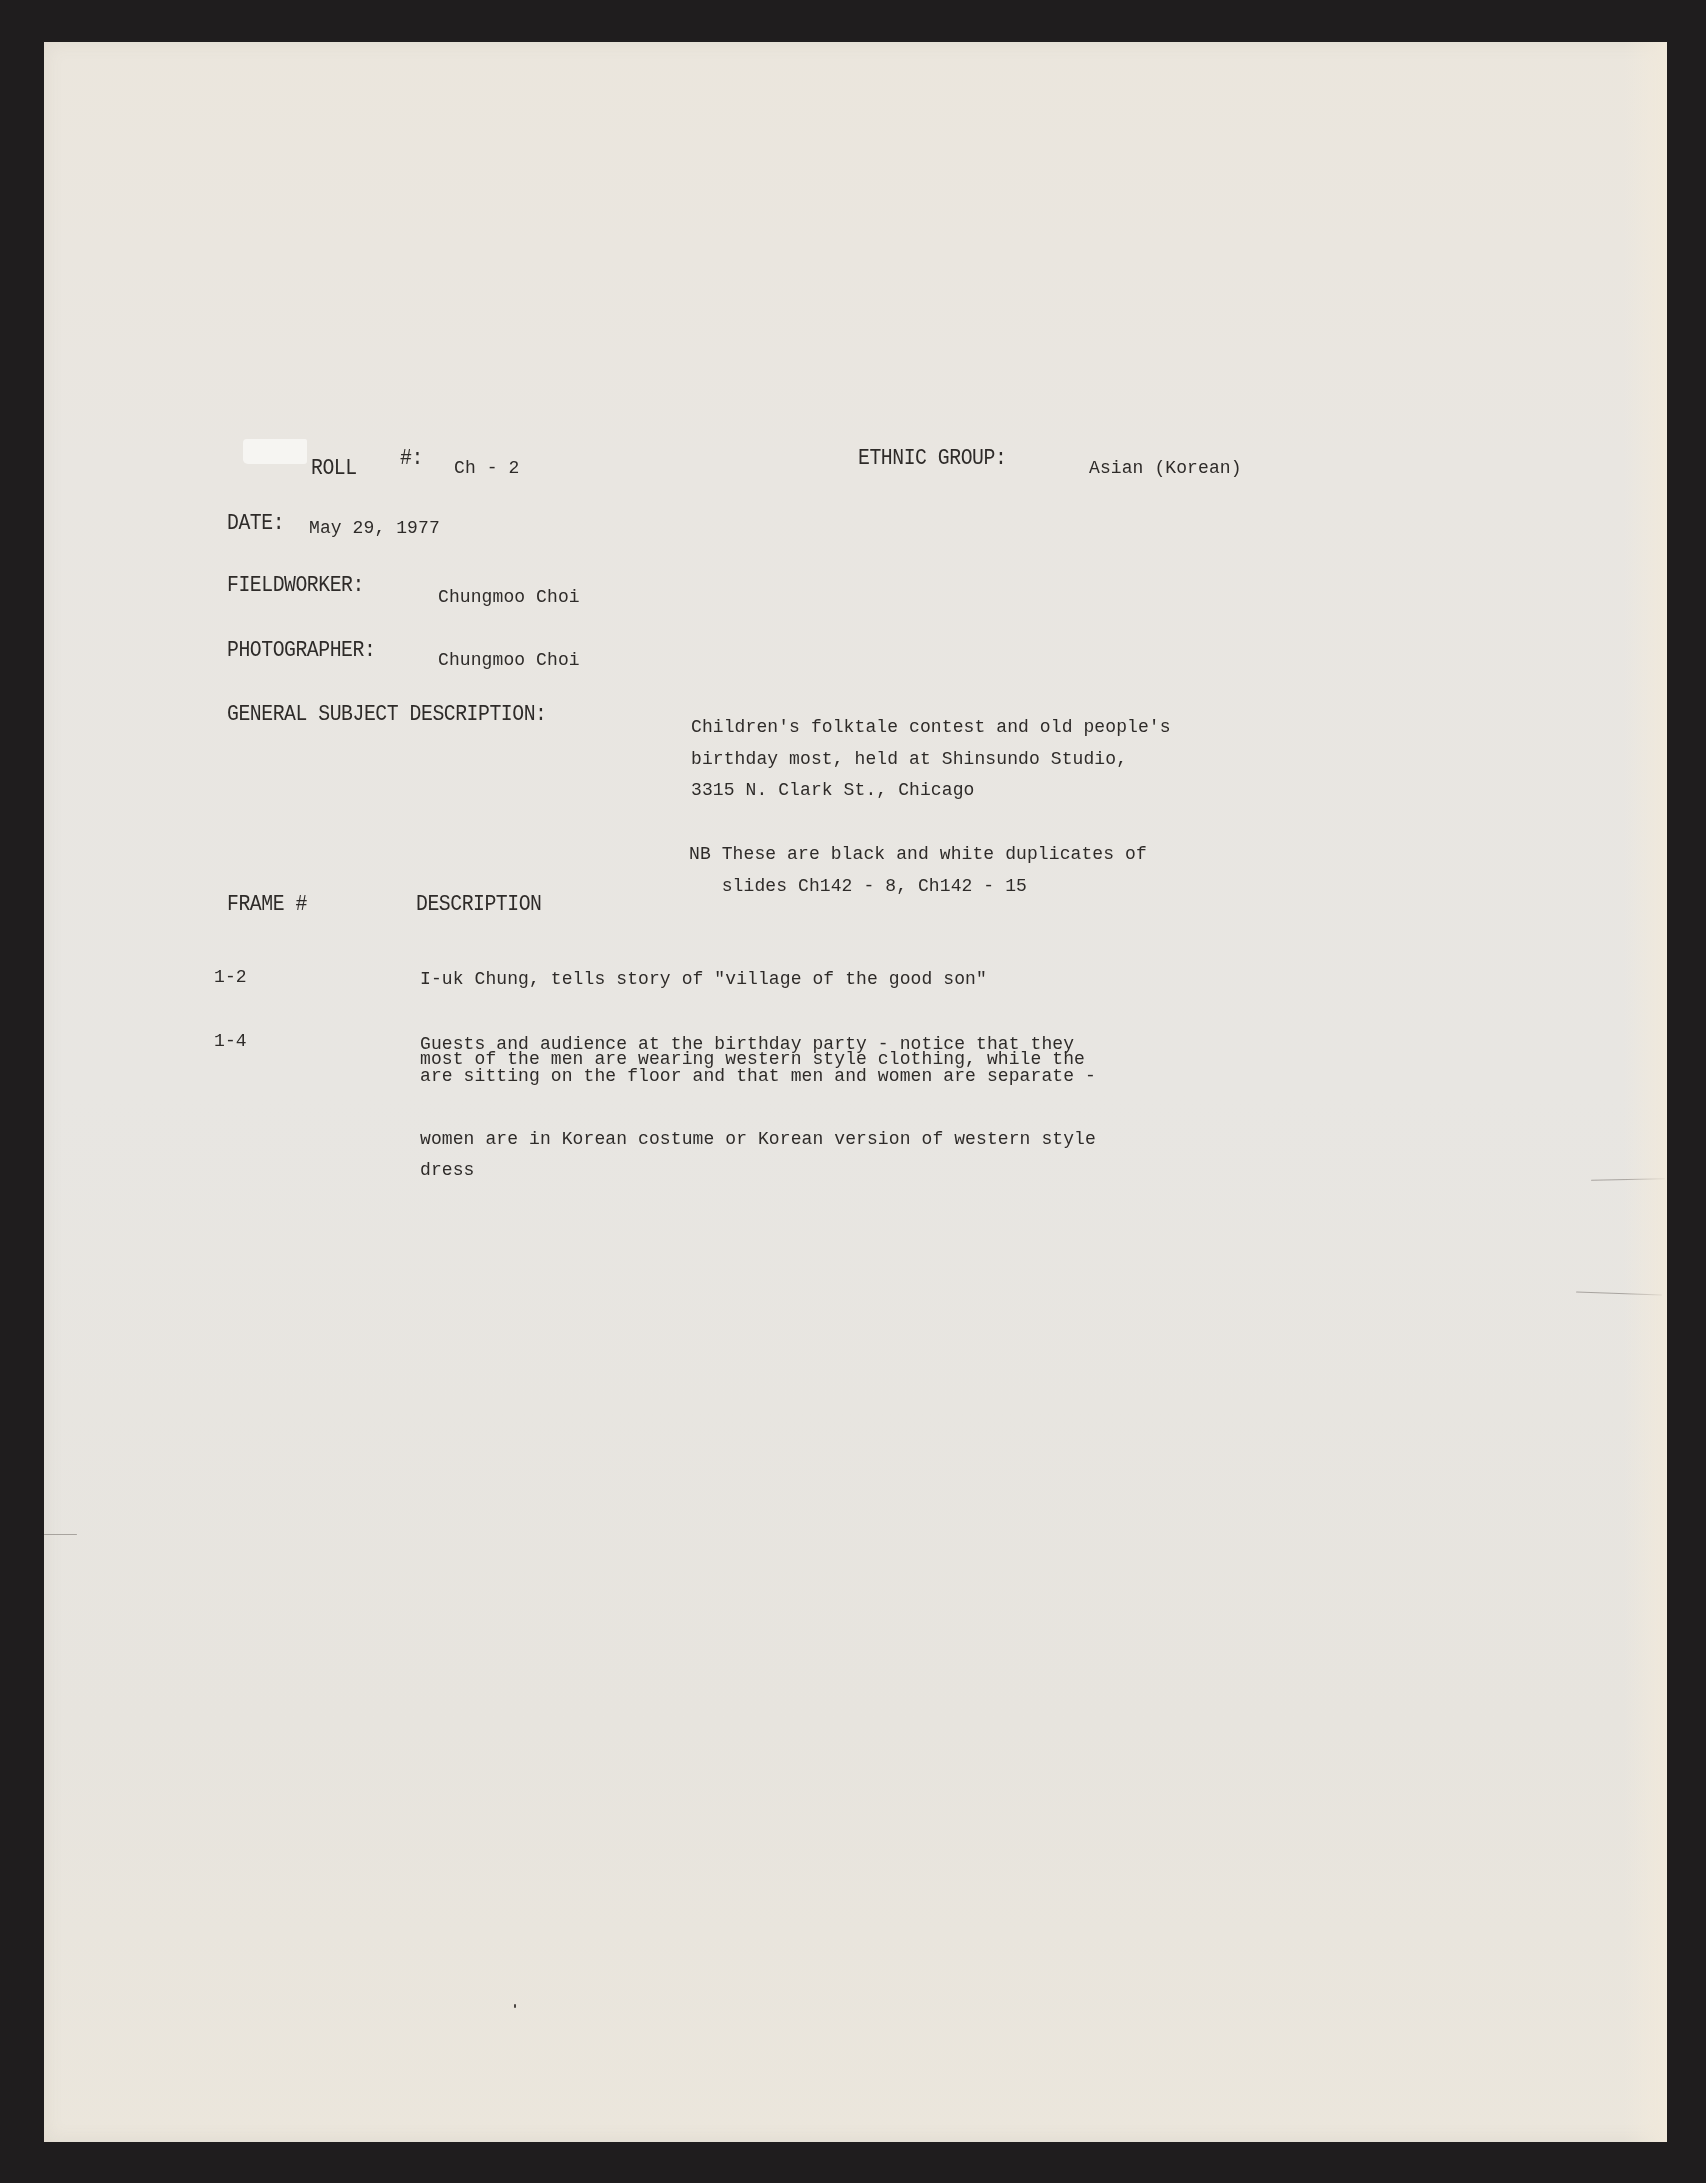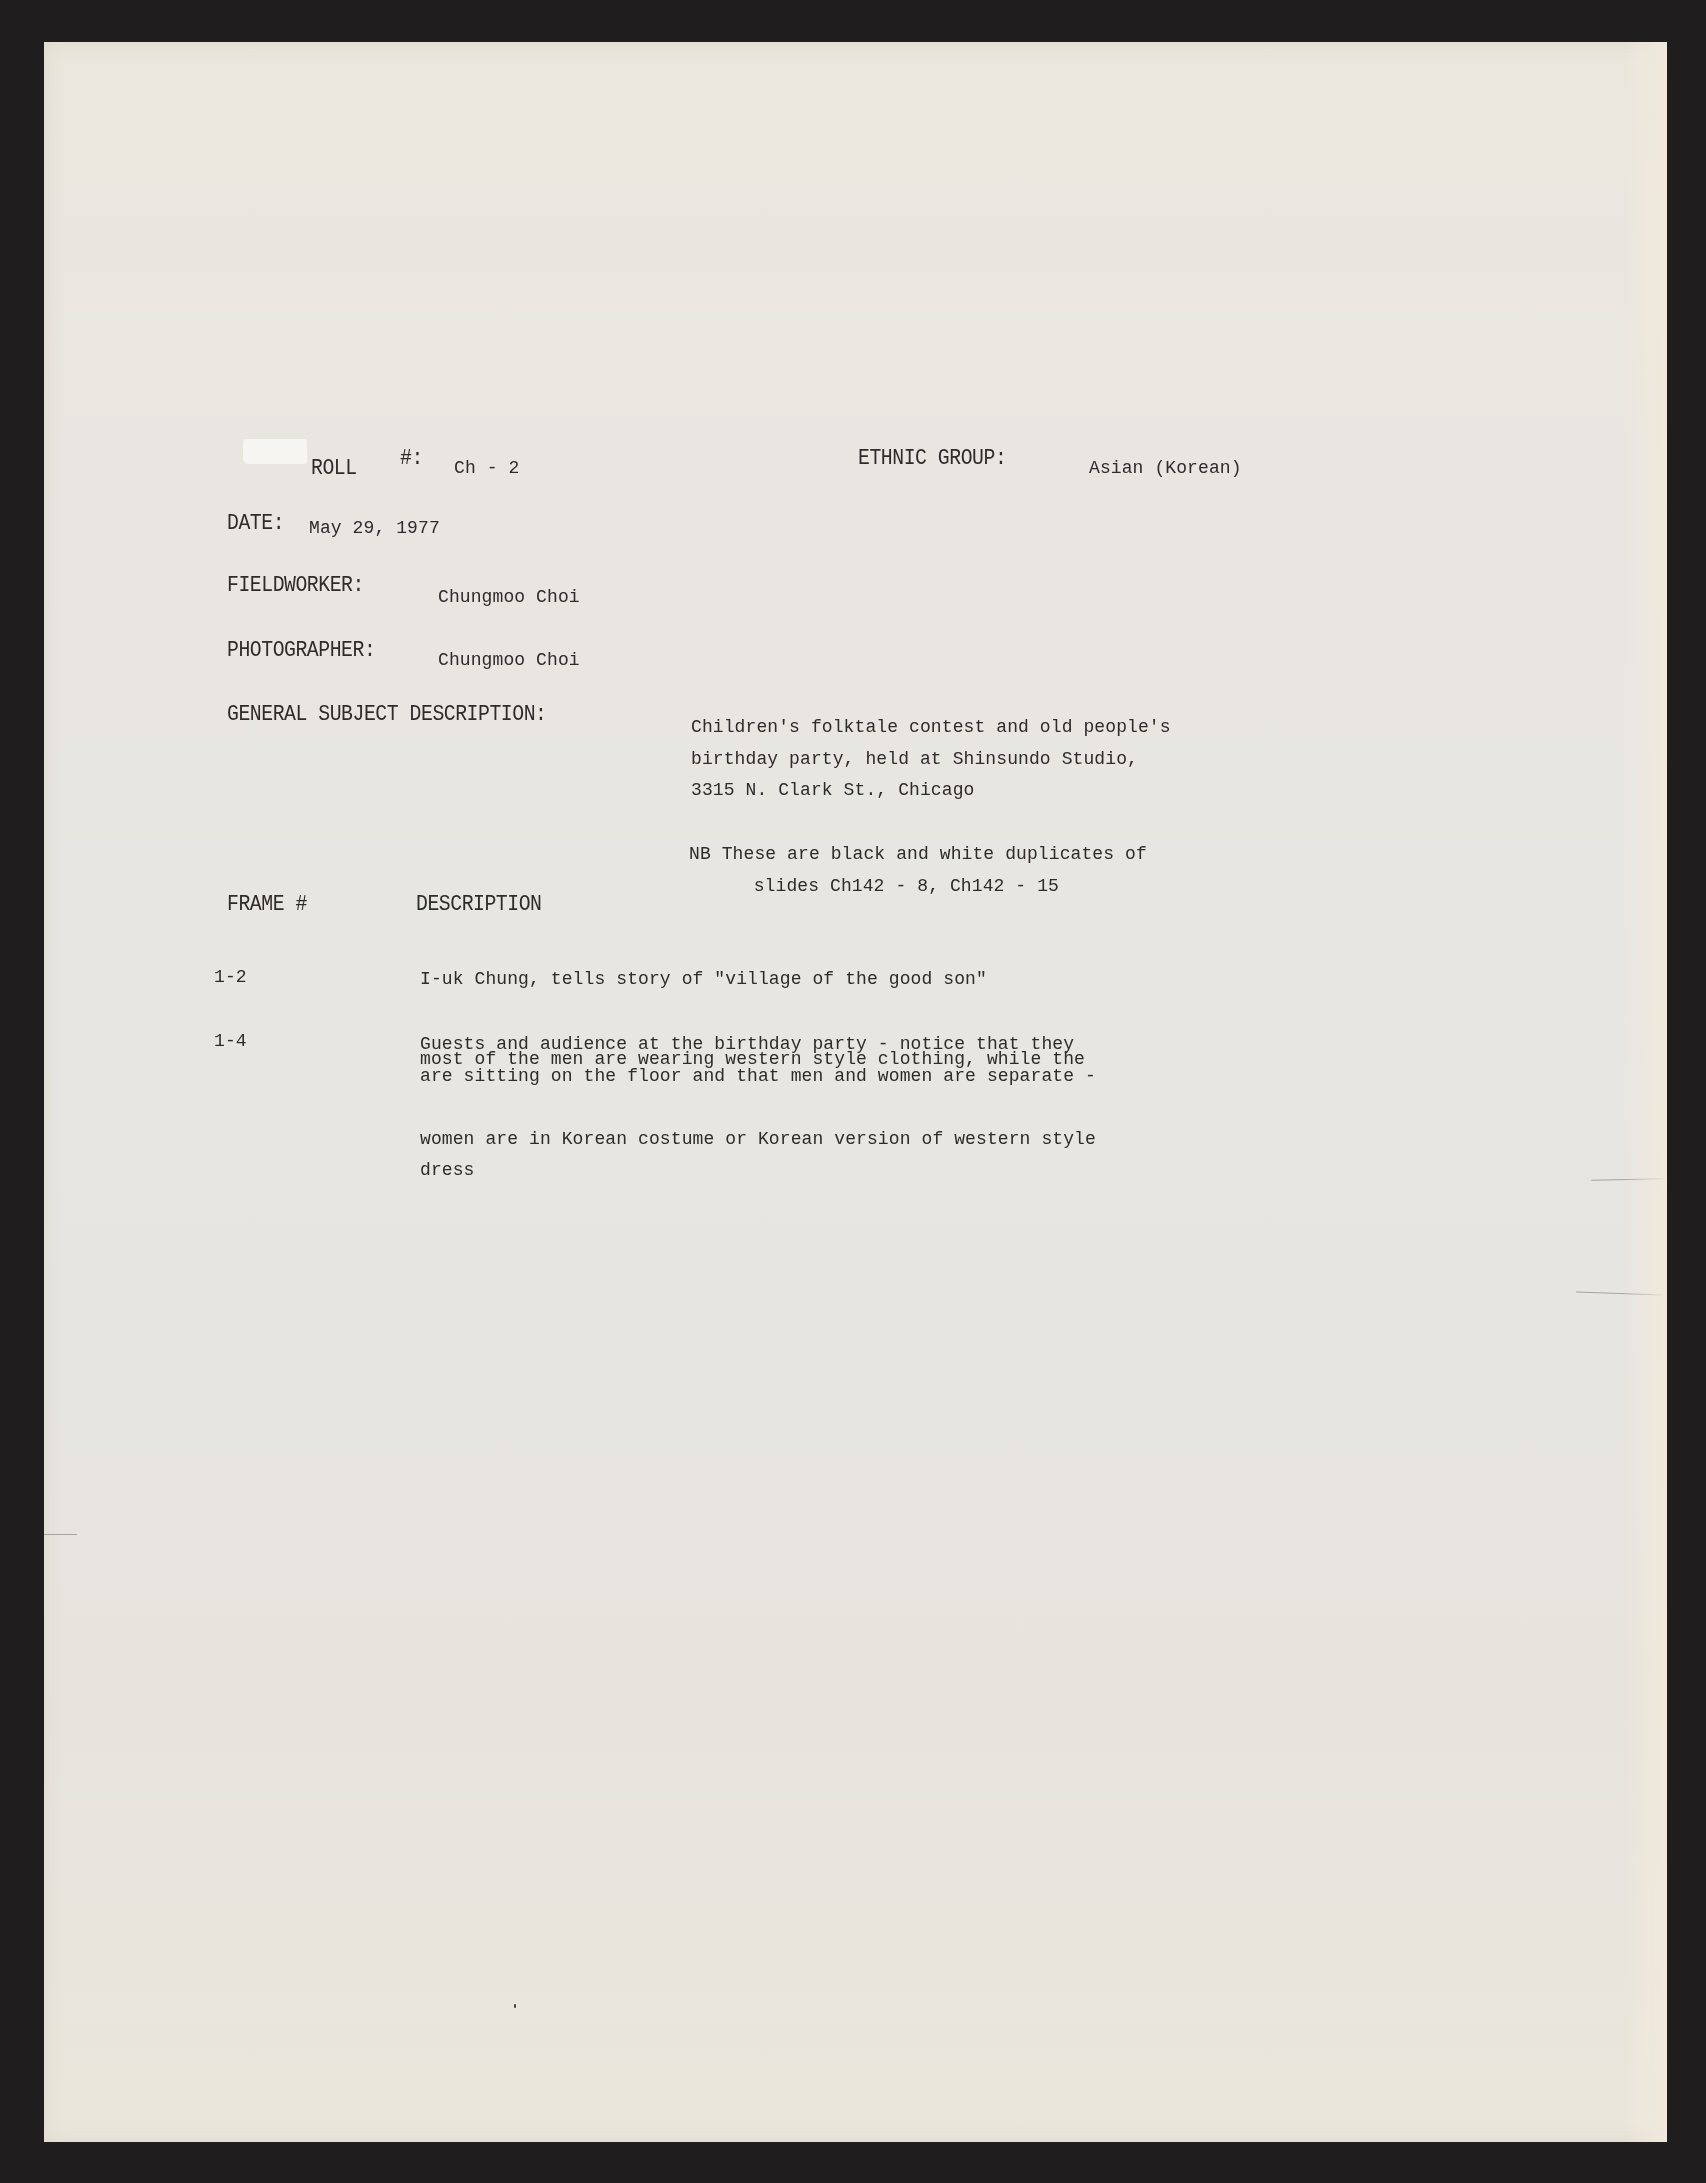--- a/index.html
+++ b/index.html
@@ -90,27 +90,27 @@
 
 <div class="t label" style="left:227px; top:570px;">FIELDWORKER:</div>
 <div class="t" style="left:438px; top:582px;">Chungmoo Choi</div>
 
 <div class="t label" style="left:227px; top:635px;">PHOTOGRAPHER:</div>
 <div class="t" style="left:438px; top:645px;">Chungmoo Choi</div>
 
 <div class="t label" style="left:227px; top:699px;">GENERAL SUBJECT DESCRIPTION:</div>
 <div>
   <div class="t" style="left:691px; top:712px;">Children's folktale contest and old people's</div>
-  <div class="t" style="left:691px; top:744px;">birthday party, held at Shinsundo Studio,</div>
+  <div class="t" style="left:691px; top:744px;">birthday most, held at Shinsundo Studio,</div>
   <div class="t" style="left:691px; top:775px;">3315 N. Clark St., Chicago</div>
 </div>
 
 <div>
   <div class="t" style="left:689px; top:839px;">NB These are black and white duplicates of</div>
-  <div class="t" style="left:721px; top:871px;text-align:center;">   slides Ch142 - 8, Ch142 - 15</div>
+  <div class="t" style="left:689px; top:871px;text-align:center;">   slides Ch142 - 8, Ch142 - 15</div>
 </div>
 
 <div class="t label" style="left:227px; top:889px;">FRAME #</div>
 <div class="t label" style="left:416px; top:889px;">DESCRIPTION</div>
 
 <div>
   <div class="t" style="left:214px; top:962px;">1-2</div>
   <div class="t" style="left:420px; top:964px;">I-uk Chung, tells story of "village of the good son"</div>
 </div>
 

